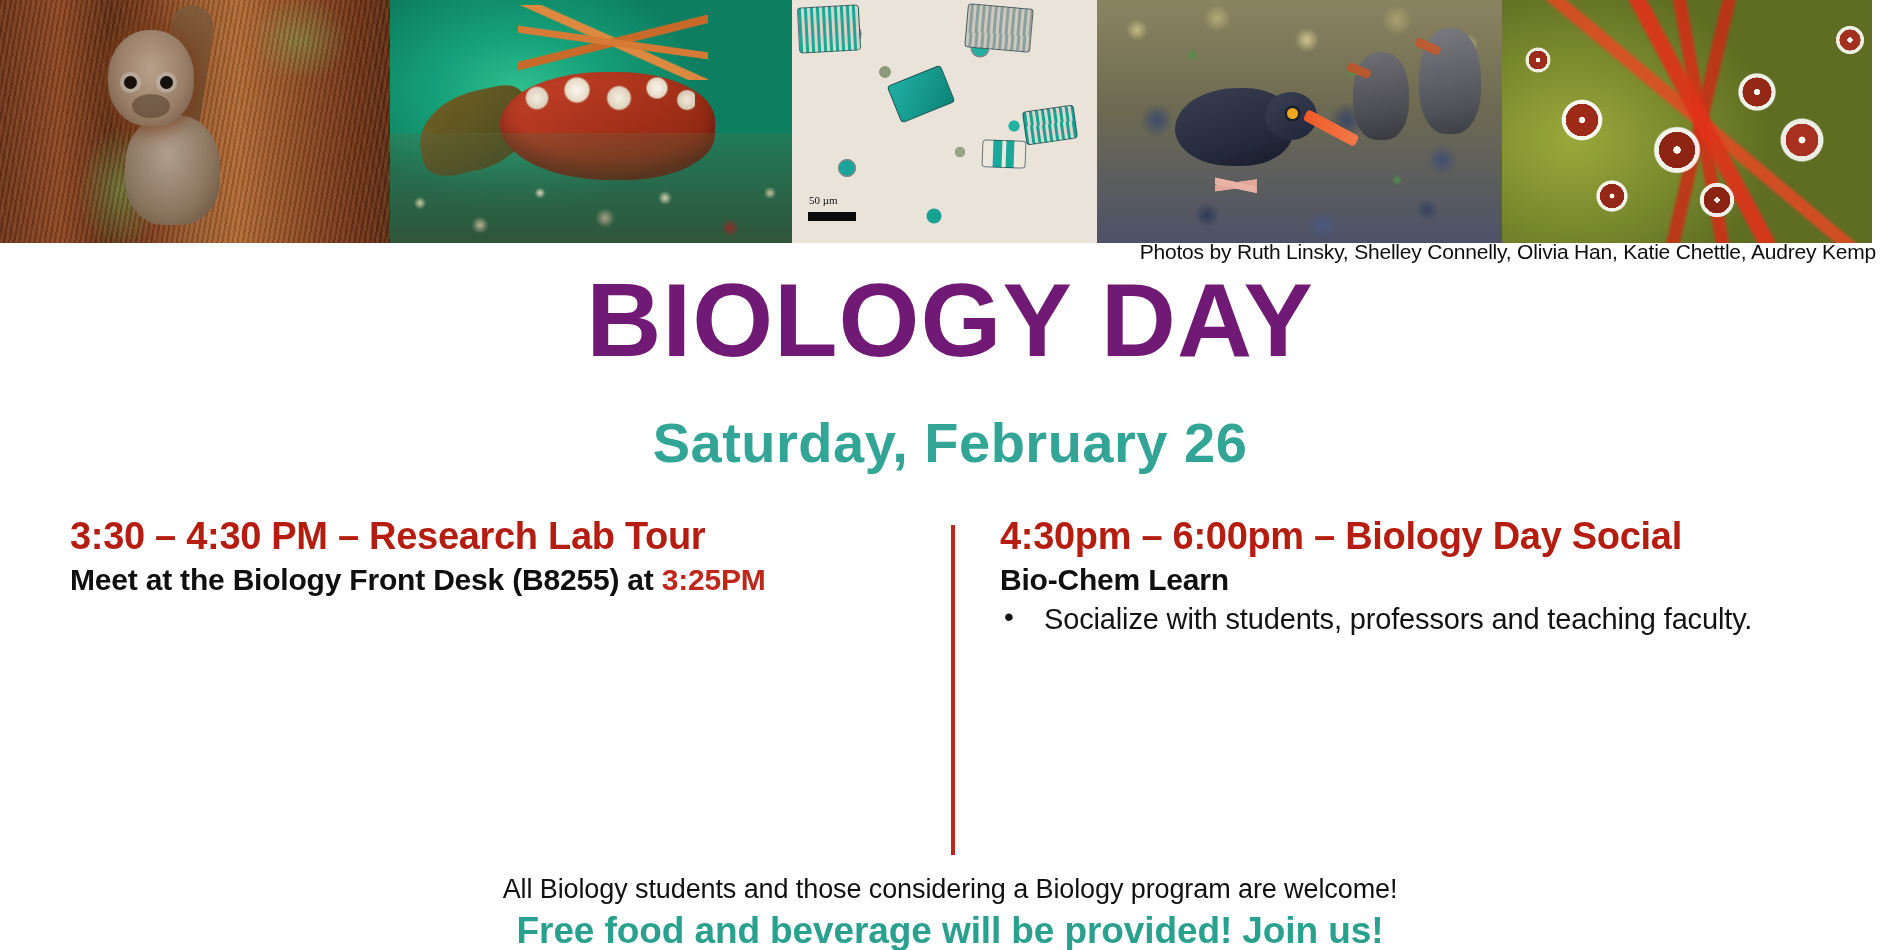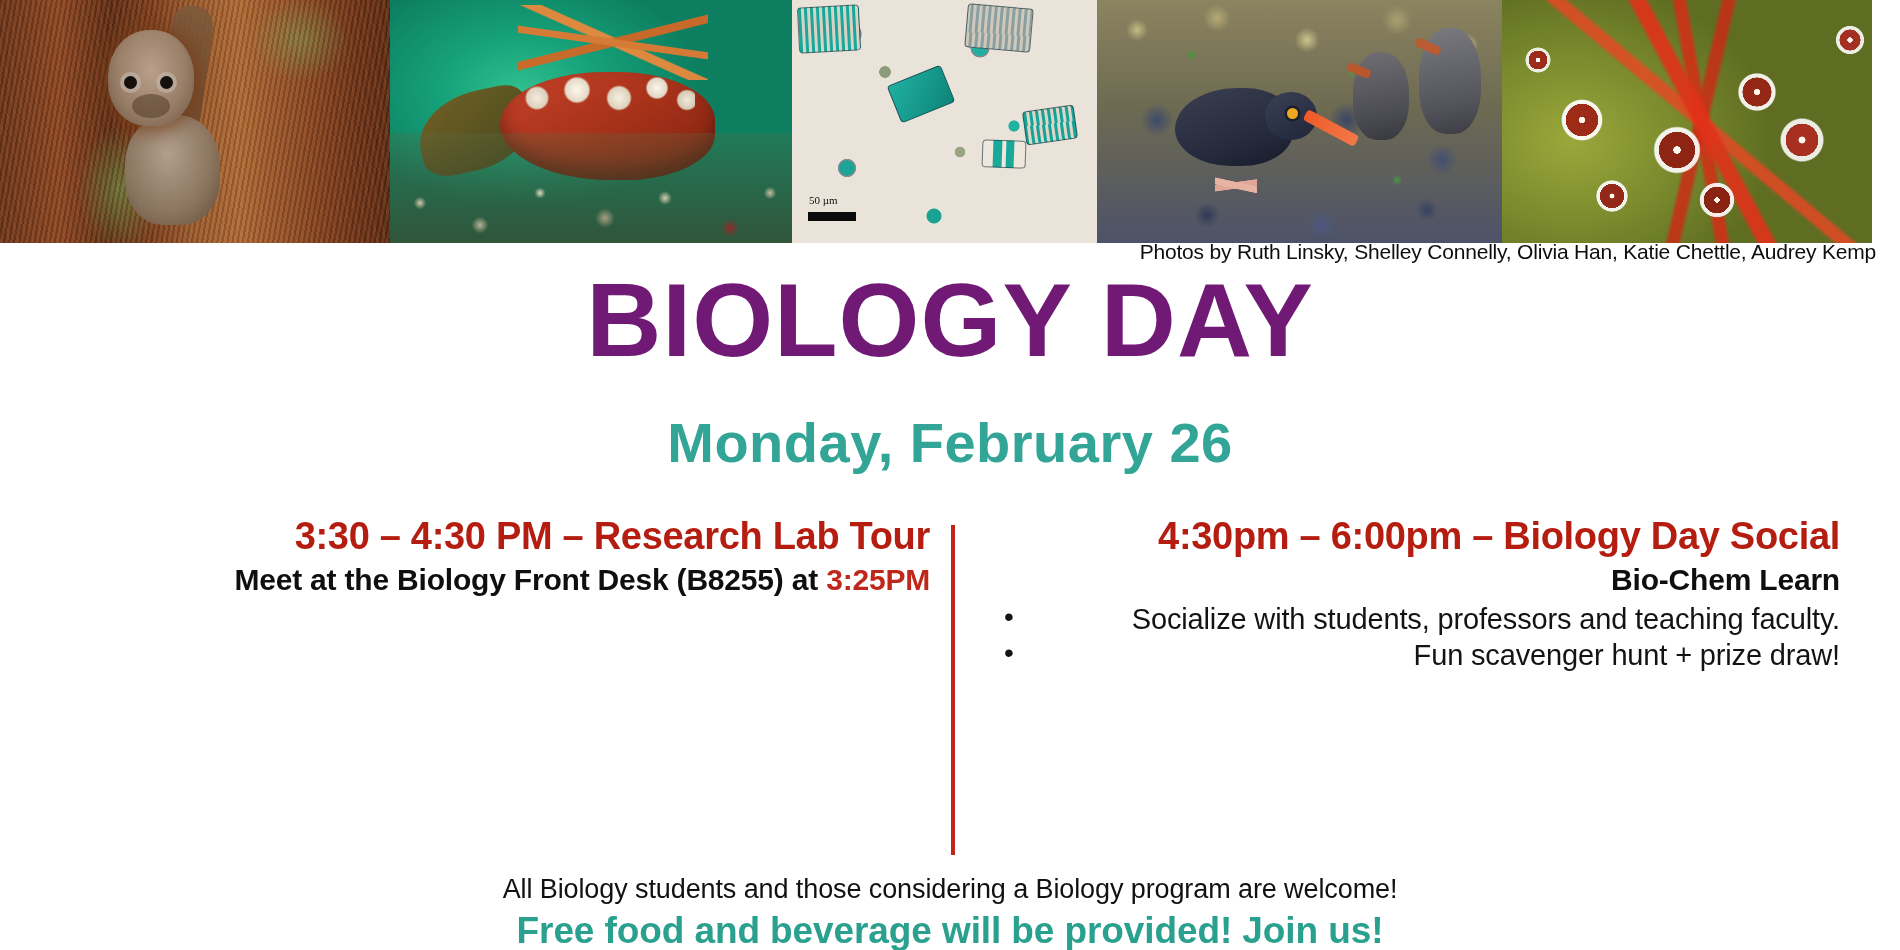--- a/index.html
+++ b/index.html
@@ -353,21 +353,20 @@
     color: #33a596;
     letter-spacing: 0.5px;
   }
 
   
   .columns {
     position: absolute;
     top: 515px;
     left: 0; width: 1836px;
     height: 330px;
-    text-align: right;
   }
   .col {
     position: absolute;
     top: 0;
   }
   .col-left  { left: 70px;  width: 860px; }
   .col-right { left: 1000px; width: 840px; }
 
   .divider {
     position: absolute;
@@ -497,39 +496,38 @@
       <div class="ph5-bg"></div>
       <div class="ph5-stalks"></div>
       <div class="ph5-drops"></div>
     </div>
 
   </div>
 
   <div class="photo-credit">Photos by Ruth Linsky, Shelley Connelly, Olivia Han, Katie Chettle, Audrey Kemp</div>
 
   <div class="main-title">BIOLOGY DAY</div>
-  <div class="sub-title">Monday,  February 26</div>
+  <div class="sub-title">Saturday,  February 26</div>
 
   <div class="divider"></div>
 
   <div class="columns">
 
     <div class="col col-left">
       <div class="col-heading">3:30 – 4:30 PM – Research Lab Tour</div>
       <div class="col-subheading">
         <span>Meet at the Biology Front Desk (B8255) at </span><span class="hl">3:25PM</span>
       </div>
     </div>
 
     <div class="col col-right">
       <div class="col-heading">4:30pm – 6:00pm – Biology Day Social</div>
       <div class="col-subheading">Bio-Chem Learn</div>
       <ul class="bullets">
         <li>Socialize with students, professors and teaching faculty.</li>
-        <li>Fun scavenger hunt + prize draw!</li>
       </ul>
     </div>
 
   </div>
 
   <div class="footer footer-line-1">All Biology students and those considering a Biology program are welcome!</div>
   <div class="footer footer-line-2">Free food and beverage will be provided! Join us!</div>
 
 </div>
 

